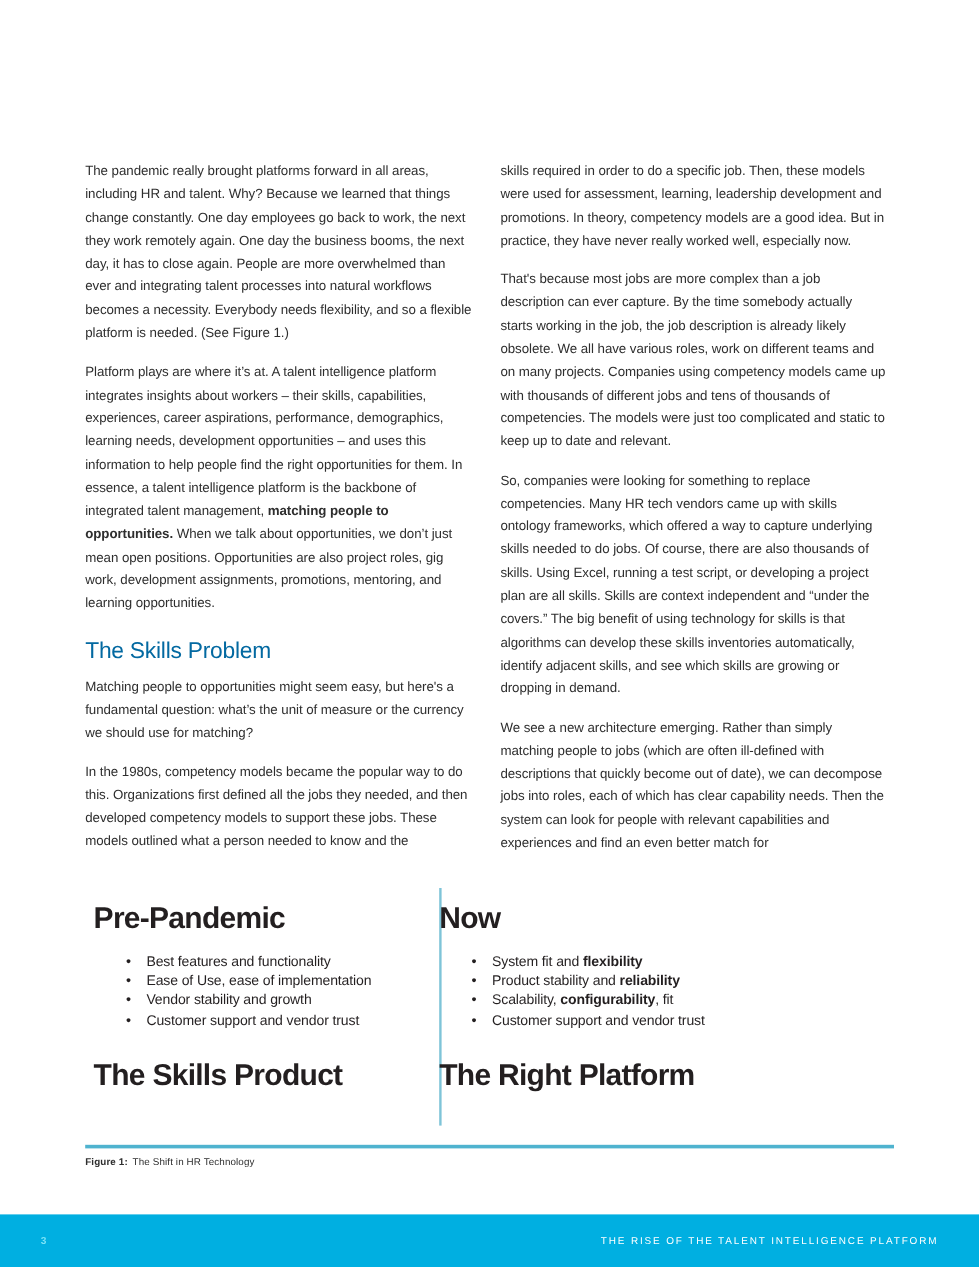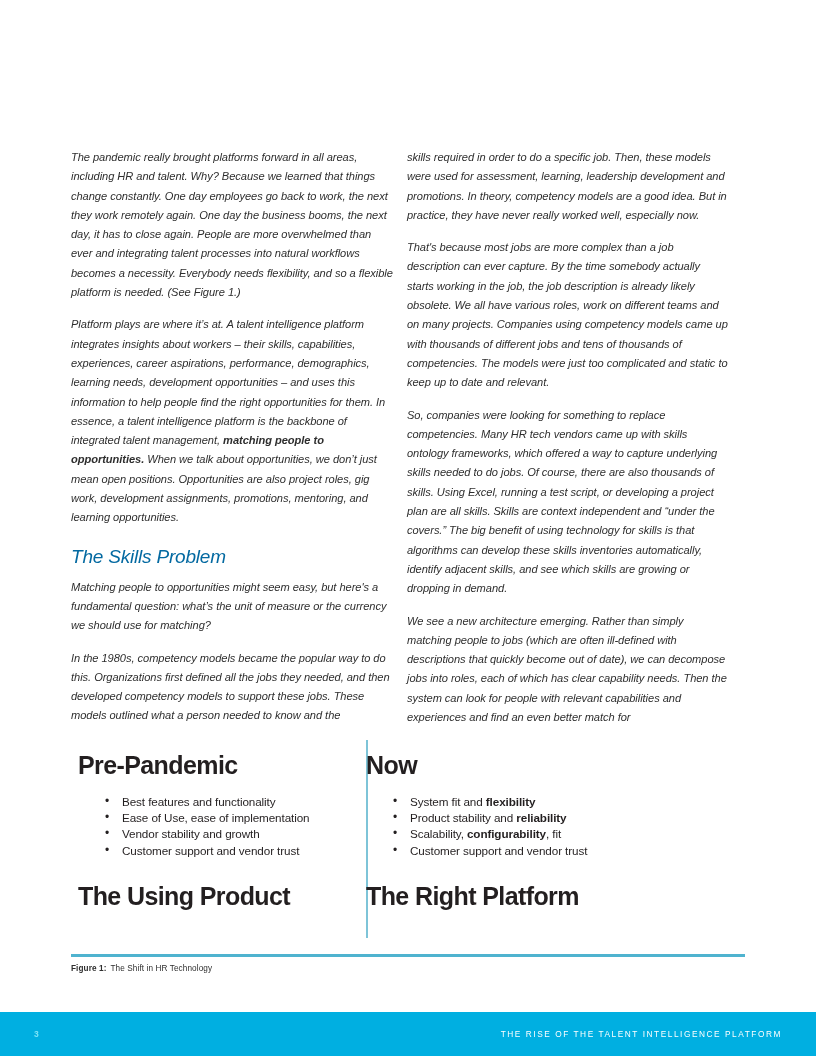--- a/index.html
+++ b/index.html
@@ -20,25 +20,24 @@
     position: absolute;
     inset: 0;
     width: 816px;
     height: 1056px;
   }
 
   
   .columns {
     position: absolute;
     left: 71px;
-    top: 148px;
+    top: 134px;
     width: 674px;
     display: flex;
-    gap: 14px;
-    font-style: italic;
+    gap: 24px;
   }
   .col {
     width: 322px;
   }
 
   .body-p {
     margin: 0 0 13px 0;
     font-size: 11.1px;
     line-height: 19.3px;
     color: #2e2e2e;
@@ -211,21 +210,21 @@
       <div class="fig-divider"></div>
 
       <div class="fig-pane left">
         <div class="fig-title">Pre-Pandemic</div>
         <ul class="fig-list">
             <li><span>Best features and functionality</span></li>
             <li><span>Ease of Use, ease of implementation</span></li>
             <li><span>Vendor stability and growth</span></li>
             <li><span>Customer support and vendor trust</span></li>
           </ul>
-        <div class="fig-footer-title">The Using Product</div>
+        <div class="fig-footer-title">The Skills Product</div>
       </div>
 
       <div class="fig-pane right">
         <div class="fig-title">Now</div>
         <ul class="fig-list">
             <li><span>System fit and </span><b>flexibility</b></li>
             <li><span>Product stability and </span><b>reliability</b></li>
             <li><span>Scalability, </span><b>configurability</b><span>, fit</span></li>
             <li><span>Customer support and vendor trust</span></li>
           </ul>

